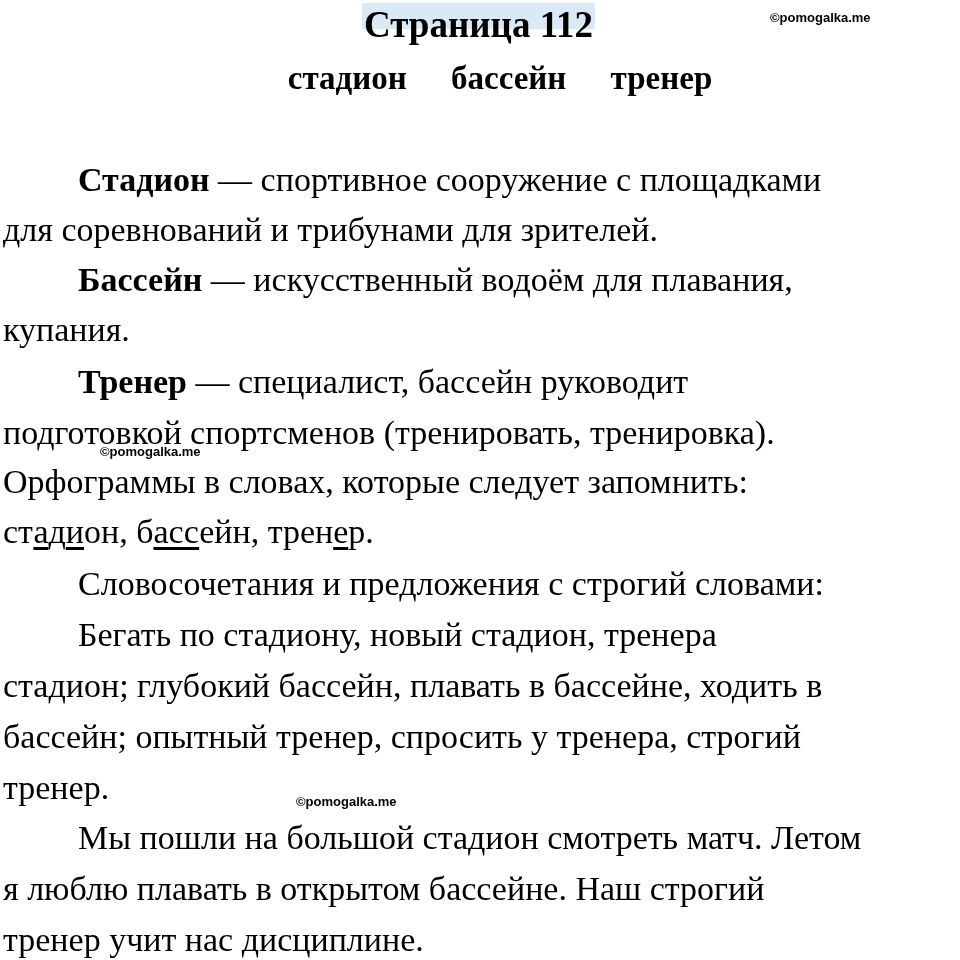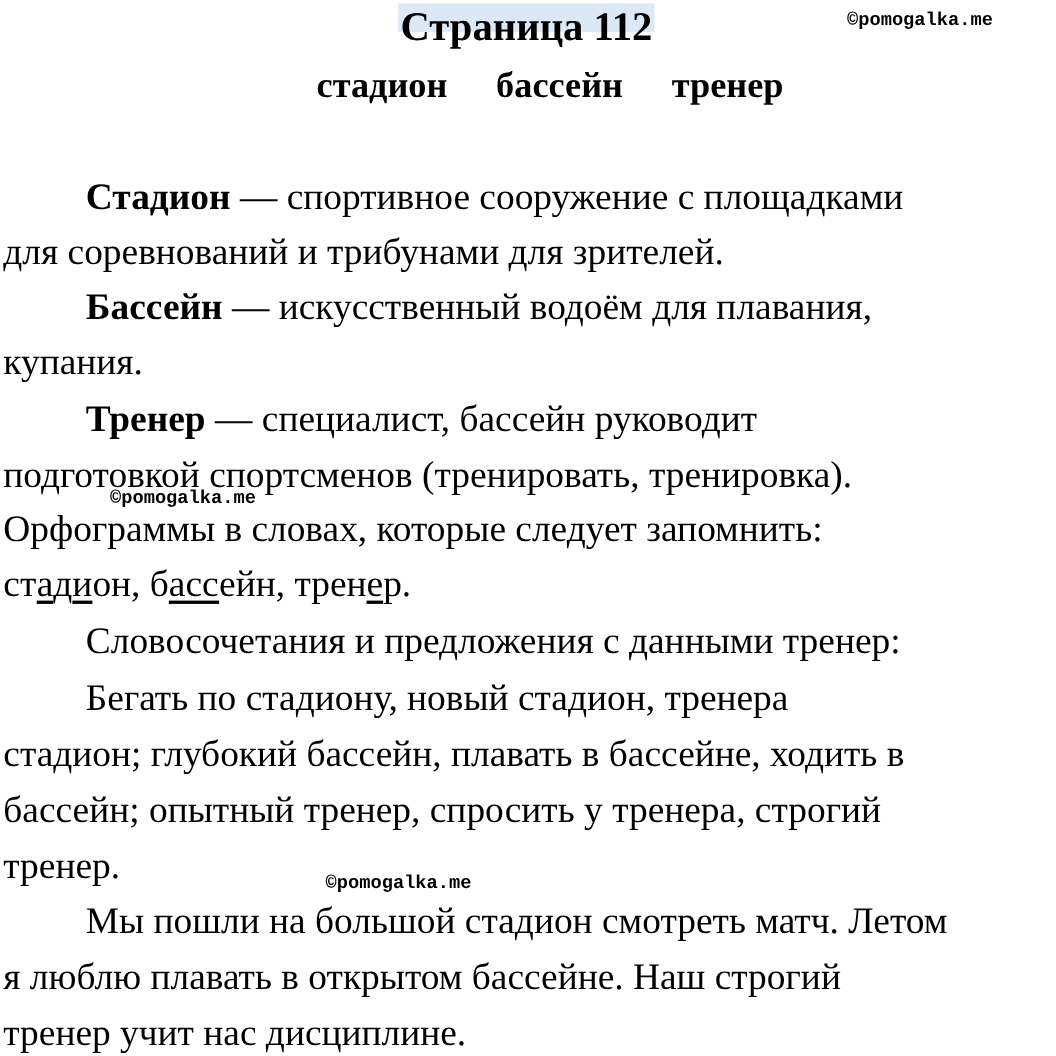--- a/index.html
+++ b/index.html
@@ -1,20 +1,20 @@
 <!DOCTYPE html>
 <html><head>
 <meta charset="utf-8">
 <style>
   html, body { margin:0; padding:0; }
   body { width:960px; height:960px; background:#ffffff; position:relative; overflow:hidden;
          font-family:"Liberation Serif", serif; color:#000; }
   .title { position:absolute; top:3px; left:362px; height:26px; padding:0 2px; background:#dbe9f6;
            font-weight:bold; font-size:37px; line-height:44px; white-space:nowrap; }
-  .wm { position:absolute; font-family:Liberation Mono, monospace; font-weight:bold; font-size:17px; white-space:nowrap; }
+  .wm { position:absolute; font-family:Liberation Sans, sans-serif; font-weight:bold; font-size:13px; white-space:nowrap; }
   .words { position:absolute; top:58px; left:0; width:960px; text-align:center; font-weight:bold; font-size:33px; line-height:40px; word-spacing:0;margin-left:20px; }
   .words span { margin:0 18px; }
   .line { position:absolute; left:3px; font-size:34px; line-height:40px; white-space:nowrap; }
   .ind { left:78px; }
   b { font-weight:bold; }
   u { text-decoration:underline; text-underline-offset:4px; }
 </style>
 </head>
 <body>
 
@@ -34,21 +34,21 @@
 <div class="line" style="top:310px;">купания.</div>
 
 <div class="line ind" style="top:362px;"><b>Тренер</b><span> — специалист, бассейн руководит</span></div>
 <div class="line" style="top:413px;">подготовкой спортсменов (тренировать, тренировка).</div>
 
 <div class="wm" style="top:444px; left:100px;">©pomogalka.me</div>
 
 <div class="line" style="top:462px;">Орфограммы в словах, которые следует запомнить:</div>
 <div class="line" style="top:512px;">ст<u>а</u>д<u>и</u>он, б<u>асс</u>ейн, трен<u>е</u>р.</div>
 
-<div class="line ind" style="top:564px;">Словосочетания и предложения с данными тренер:</div>
+<div class="line ind" style="top:564px;">Словосочетания и предложения с строгий словами:</div>
 <div class="line ind" style="top:615px;">Бегать по стадиону, новый стадион, тренера</div>
 <div class="line" style="top:666px;">стадион; глубокий бассейн, плавать в бассейне, ходить в</div>
 <div class="line" style="top:717px;">бассейн; опытный тренер, спросить у тренера, строгий</div>
 <div class="line" style="top:768px;">тренер.</div>
 
 <div class="wm" style="top:794px; left:296px;">©pomogalka.me</div>
 
 <div class="line ind" style="top:818px;">Мы пошли на большой стадион смотреть матч. Летом</div>
 <div class="line" style="top:869px;text-align:right;">я люблю плавать в открытом бассейне. Наш строгий</div>
 <div class="line" style="top:920px;">тренер учит нас дисциплине.</div>

